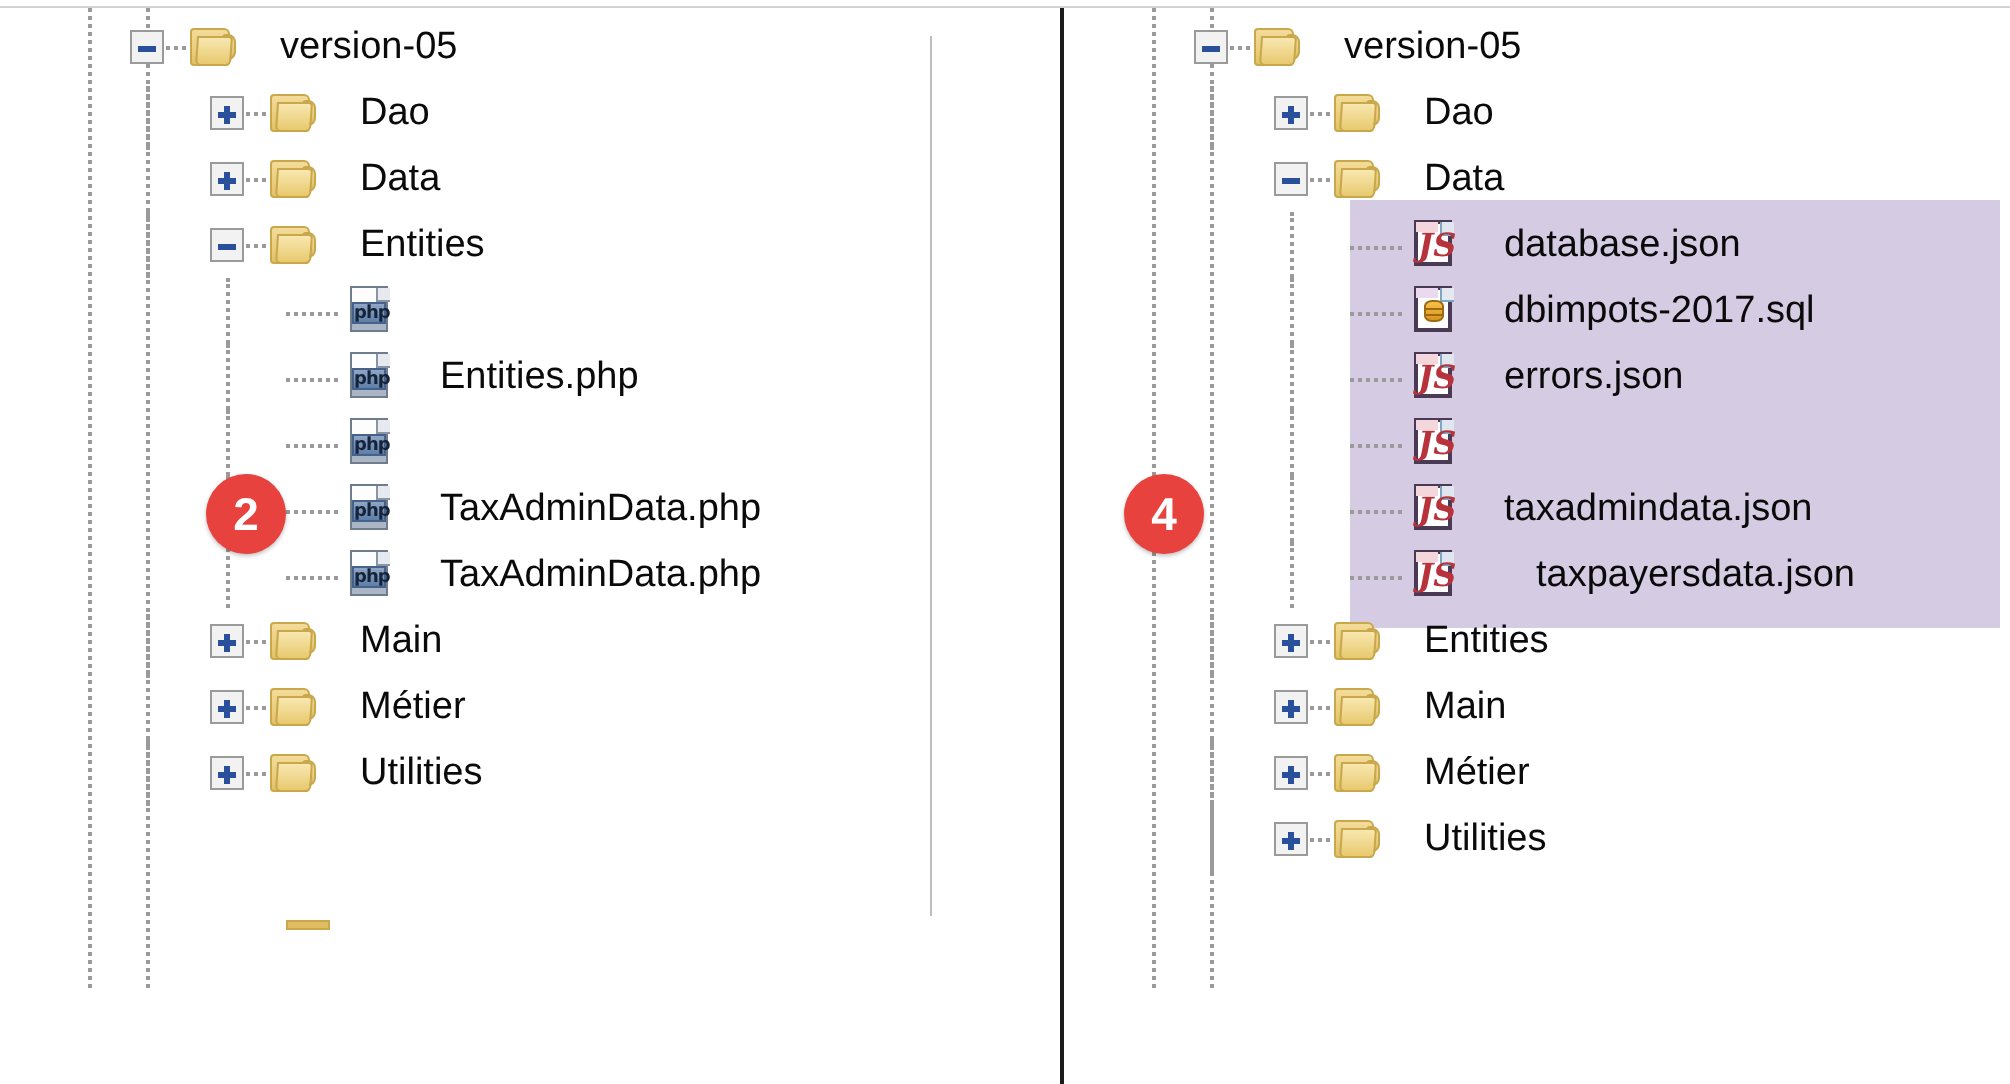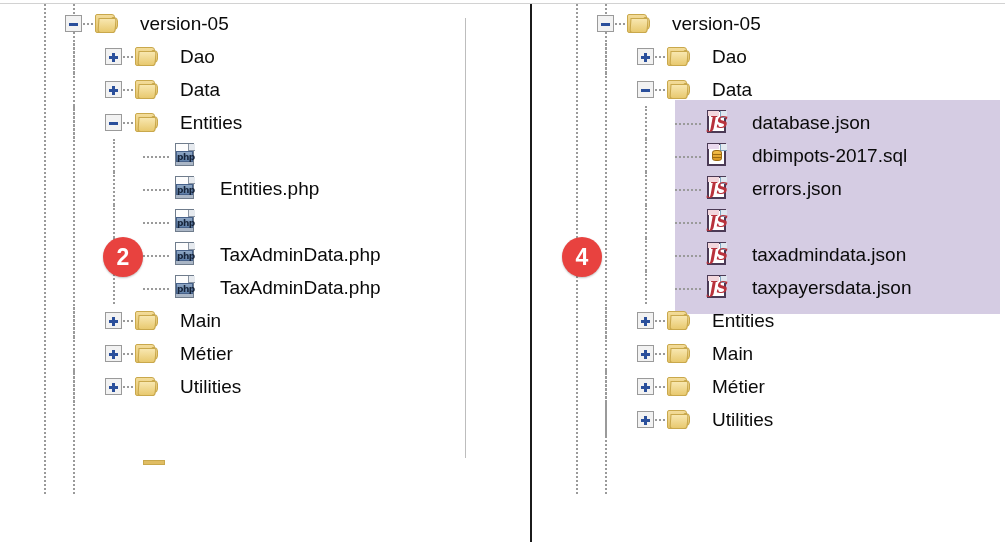--- a/index.html
+++ b/index.html
@@ -377,21 +377,21 @@
         </div>
         <div class="row" style="top: 271px;">
           <div class="guide" style="left: 113px; top: 0px; height: 33px;"></div>
           <div class="stub" style="left: 143px; top: 17px; width: 26px;"></div>
           <span class="fileicon jsicon" style="position: absolute; left: 175px; top: 4px;">
             <span class="page"></span>
             <span class="topbar"></span>
             <span class="fold"></span>
             <span class="js">JS</span>
           </span>
-          <span class="label" style="position: absolute; left: 220px;">taxpayersdata.json</span>
+          <span class="label" style="position: absolute; left: 236px;">taxpayersdata.json</span>
         </div>
         <div class="row" style="top: 304px;">
           <div class="guide" style="left: 73px; top: 0px; height: 33px;"></div>
           <div class="exp plus" style="left: 105px; top: 8px;"></div>
           <div class="stub" style="left: 123px; top: 16px;"></div>
           <span class="folder" style="position: absolute; left: 135px; top: 6px;">
             <span class="back"></span>
             <span class="tab"></span>
             <span class="front"></span>
           </span>

